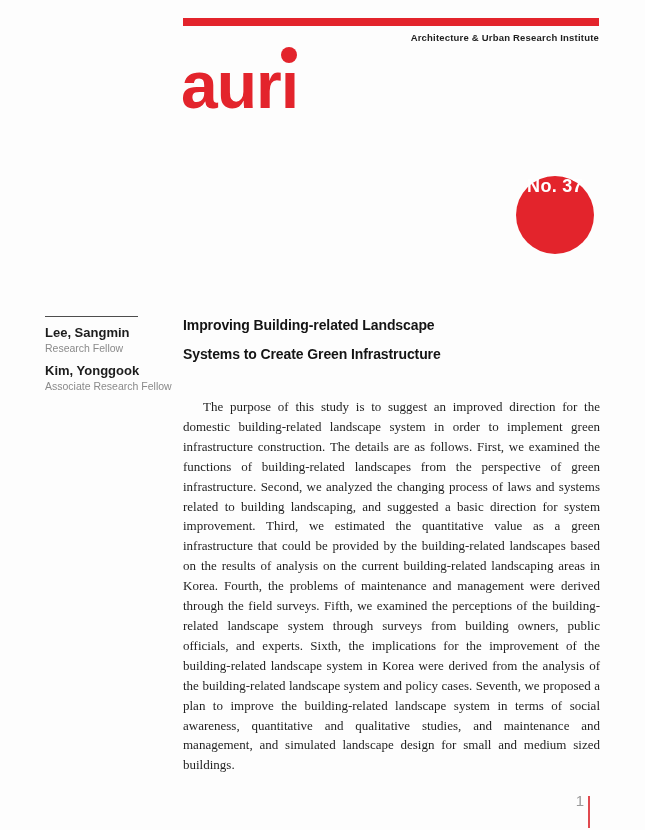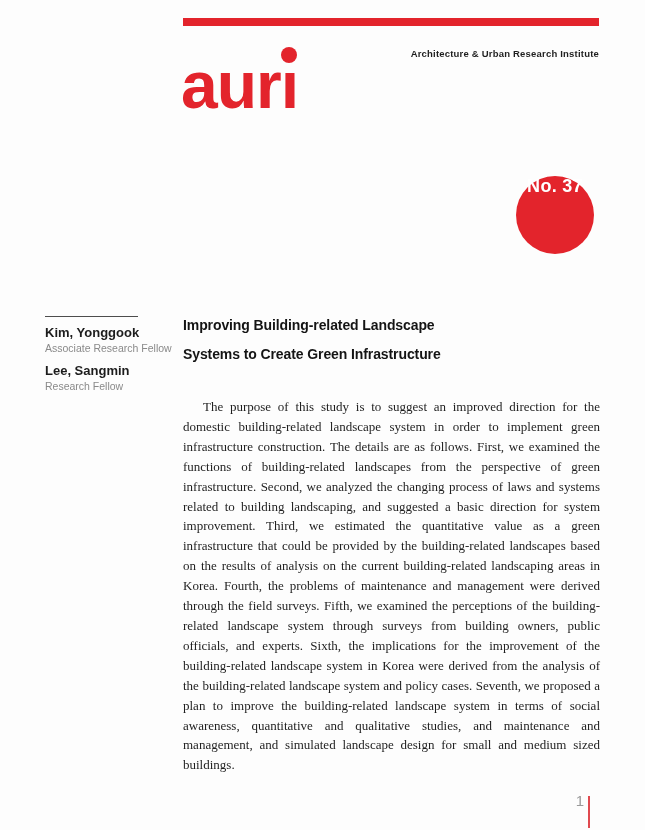--- a/index.html
+++ b/index.html
@@ -15,21 +15,21 @@
     overflow:hidden;
     margin:0 auto;
   }
   
   .topbar{
     position:absolute;left:183px;top:18px;width:416px;height:8px;
     background:var(--red);
   }
   .institute{
     position:absolute;top:32px;right:46px;
-    font-size:9.5px;font-weight:bold;color:#1f1f1f;letter-spacing:.2px;margin-top:16px;
+    font-size:9.5px;font-weight:bold;color:#1f1f1f;letter-spacing:.2px;
   }
   
   .logo-line{position:absolute;left:181px;font-weight:bold;letter-spacing:-1px;white-space:nowrap;}
   .l1{top:52px;font-size:66px;line-height:66px;color:var(--red);}
   .l2{top:114px;font-size:66px;line-height:66px;color:var(--logo-gray);letter-spacing:-2px;}
   .l3{top:178px;font-size:78px;line-height:78px;color:var(--red);letter-spacing:-2px;}
   .logo-i{position:relative;display:inline-block;}
   .logo-dot{
     position:absolute;left:50%;top:-5px;transform:translateX(-50%);
     width:16px;height:16px;border-radius:50%;background:var(--red);
@@ -83,26 +83,26 @@
 
 
 
   <div class="badge">
     <span>No. 37</span>
   </div>
 
   <aside class="authors">
     <div class="authors-rule"></div>
     <div class="author">
+      <div class="author-name">Lee, Sangmin</div>
+      <div class="author-role">Research Fellow</div>
+    </div>
+    <div class="author">
       <div class="author-name">Kim, Yonggook</div>
       <div class="author-role">Associate Research Fellow</div>
-    </div>
-    <div class="author">
-      <div class="author-name">Lee, Sangmin</div>
-      <div class="author-role">Research Fellow</div>
     </div>
   </aside>
 
   <h1 class="title">
     <div>Improving Building-related Landscape</div>
     <div>Systems to Create Green Infrastructure</div>
   </h1>
 
   <p class="body">The purpose of this study is to suggest an improved direction for the domestic building-related landscape system in order to implement green infrastructure construction. The details are as follows. First, we examined the functions of building-related landscapes from the perspective of green infrastructure. Second, we analyzed the changing process of laws and systems related to building landscaping, and suggested a basic direction for system improvement. Third, we estimated the quantitative value as a green infrastructure that could be provided by the building-related landscapes based on the results of analysis on the current building-related landscaping areas in Korea. Fourth, the problems of maintenance and management were derived through the field surveys. Fifth, we examined the perceptions of the building-related landscape system through surveys from building owners, public officials, and experts. Sixth, the implications for the improvement of the building-related landscape system in Korea were derived from the analysis of the building-related landscape system and policy cases. Seventh, we proposed a plan to improve the building-related landscape system in terms of social awareness, quantitative and qualitative studies, and maintenance and management, and simulated landscape design for small and medium sized buildings.</p>
 

